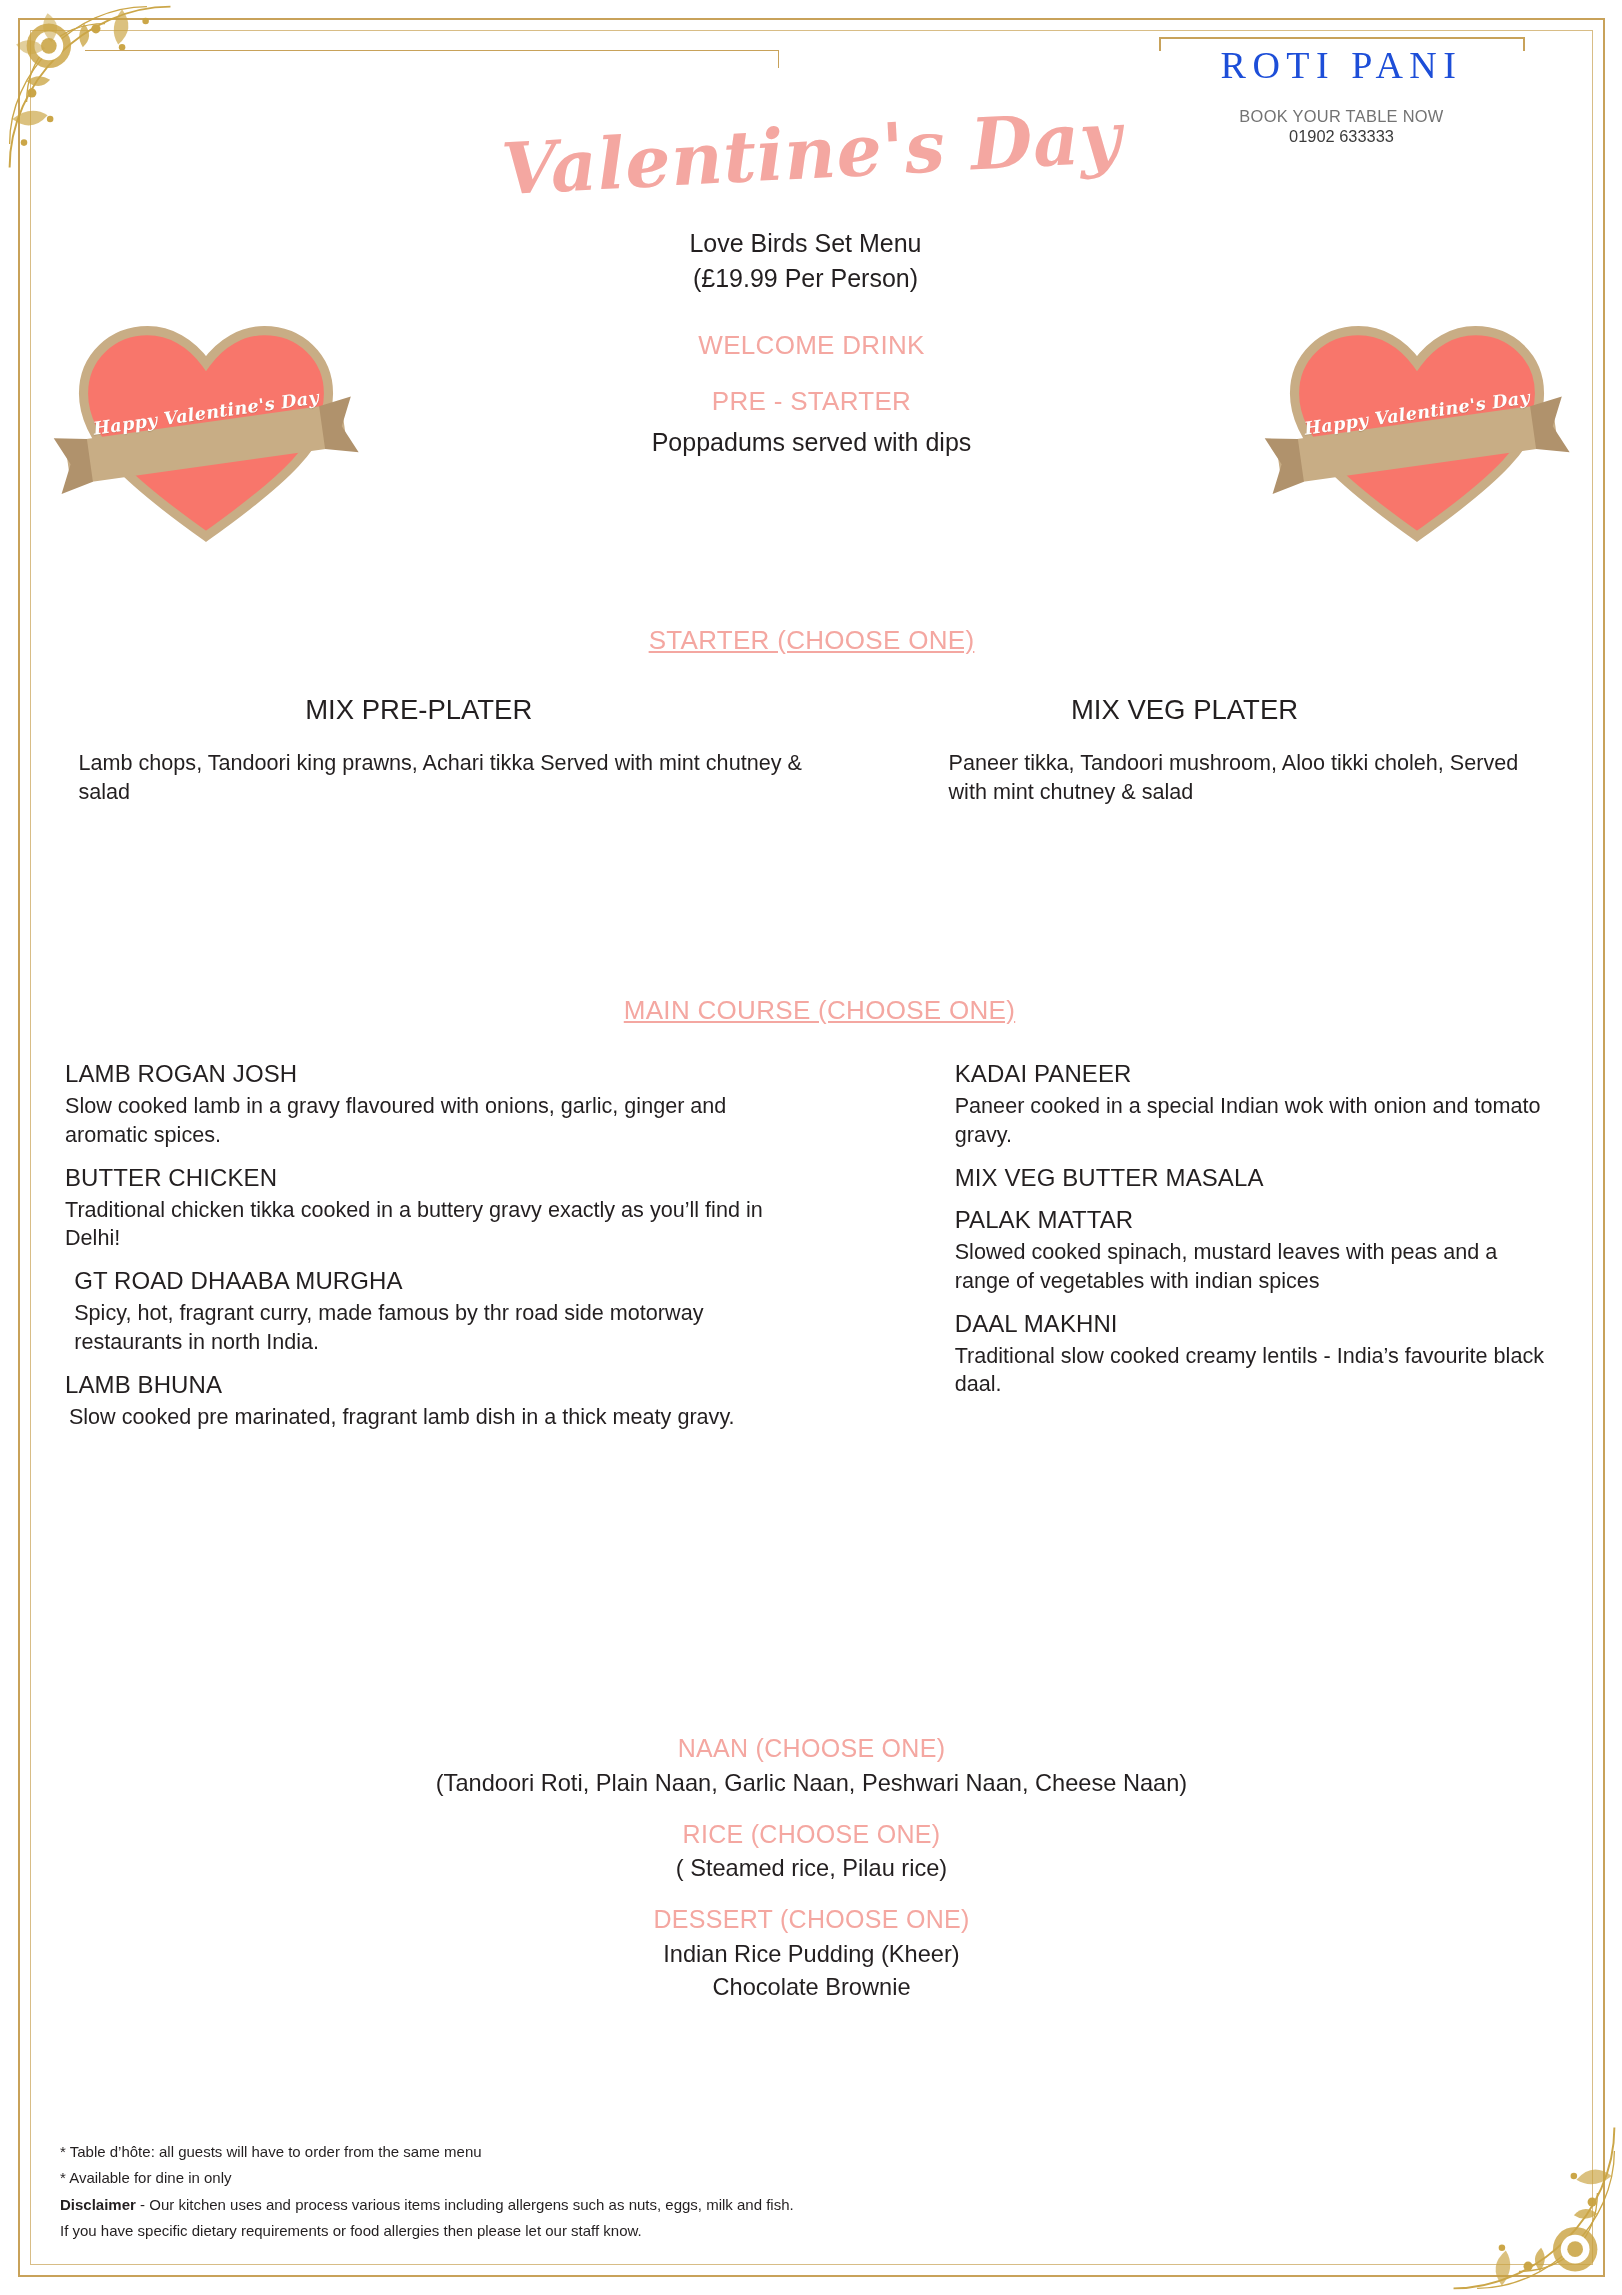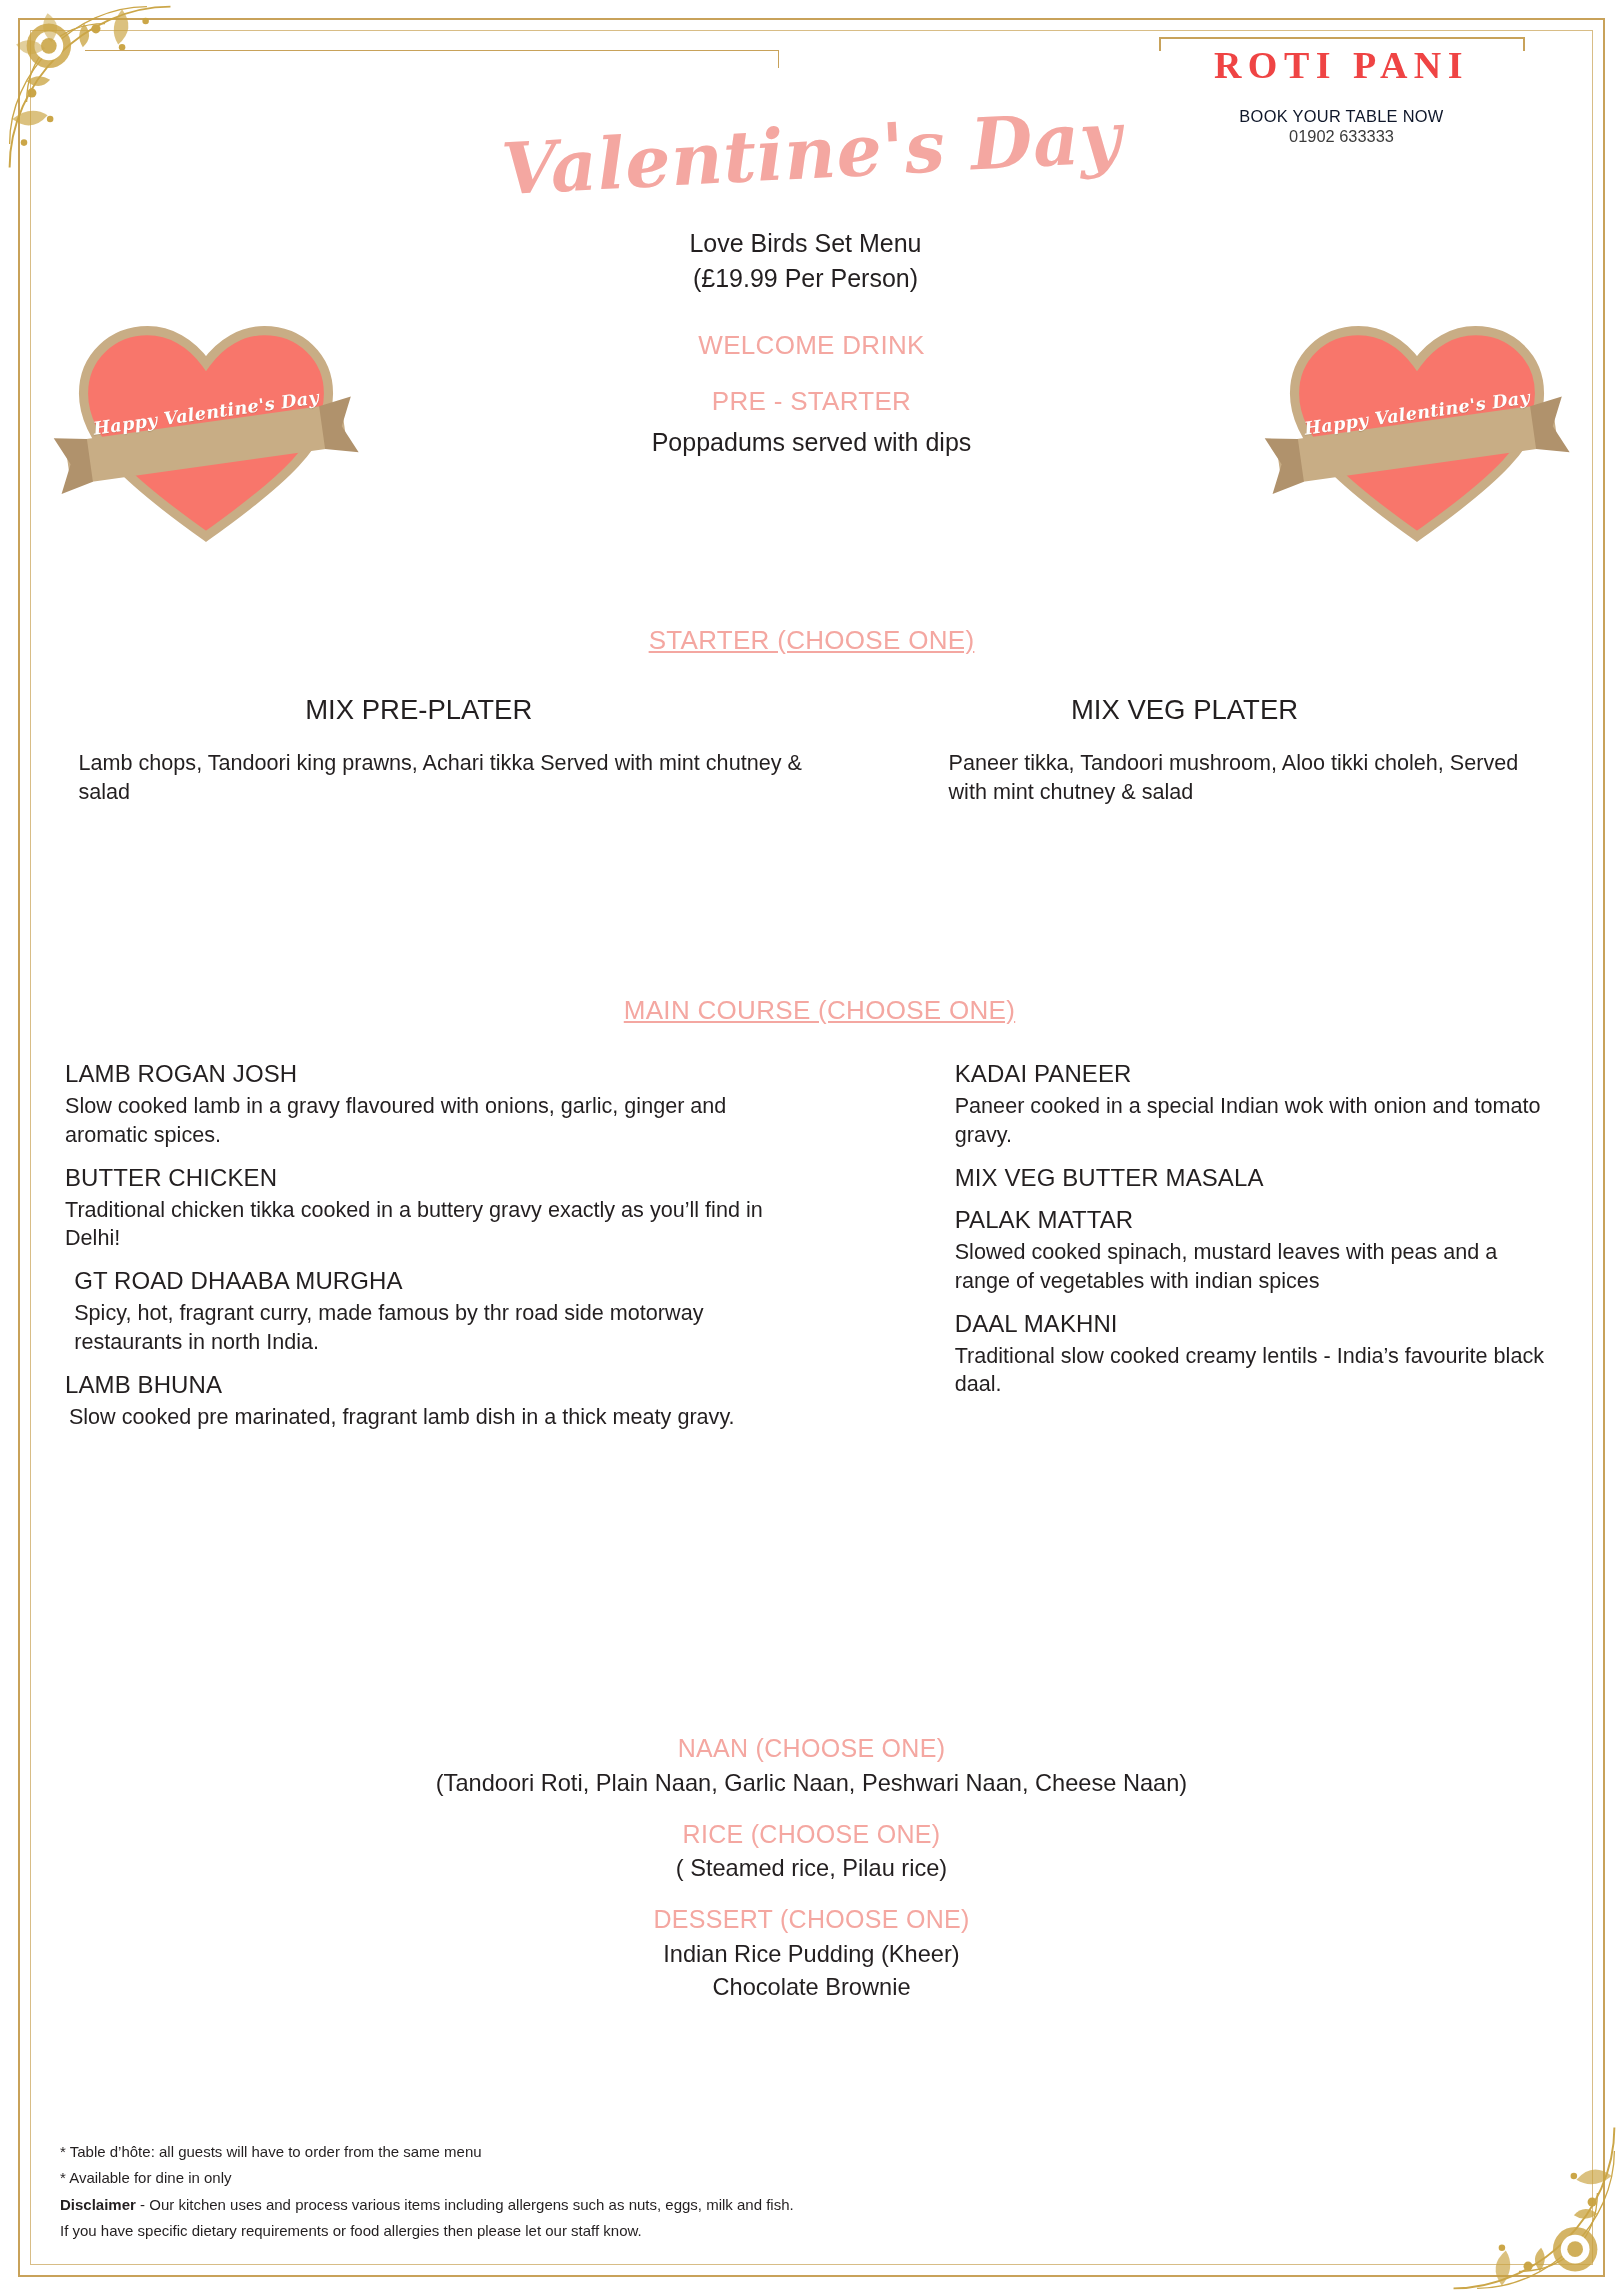--- a/index.html
+++ b/index.html
@@ -71,28 +71,28 @@
     width: 2px;
     height: 14.4px;
     background: #c8a25a;
   }
   .brand-rule:before { left: 0; }
   .brand-rule:after { right: 0; }
   .brand-name {
     font-family: "Liberation Serif", serif;
     font-size: 38px;
     letter-spacing: 6.5px;
-    color: #ef4444;
-    font-weight: 700;
+    color: #1d4ed8;
+    font-weight: 400;
     white-space: nowrap;
   }
   .book-now {
     margin-top: 18.3px;
     font-size: 16.4px;
-    color: #0f172a;
+    color: #737373;
     letter-spacing: 0.3px;
     line-height: 1.35;
   }
   .book-phone {
     font-size: 16.4px;
     color: #3b3b3b;
   }
 
   .header-rule-left {
     position: absolute;

